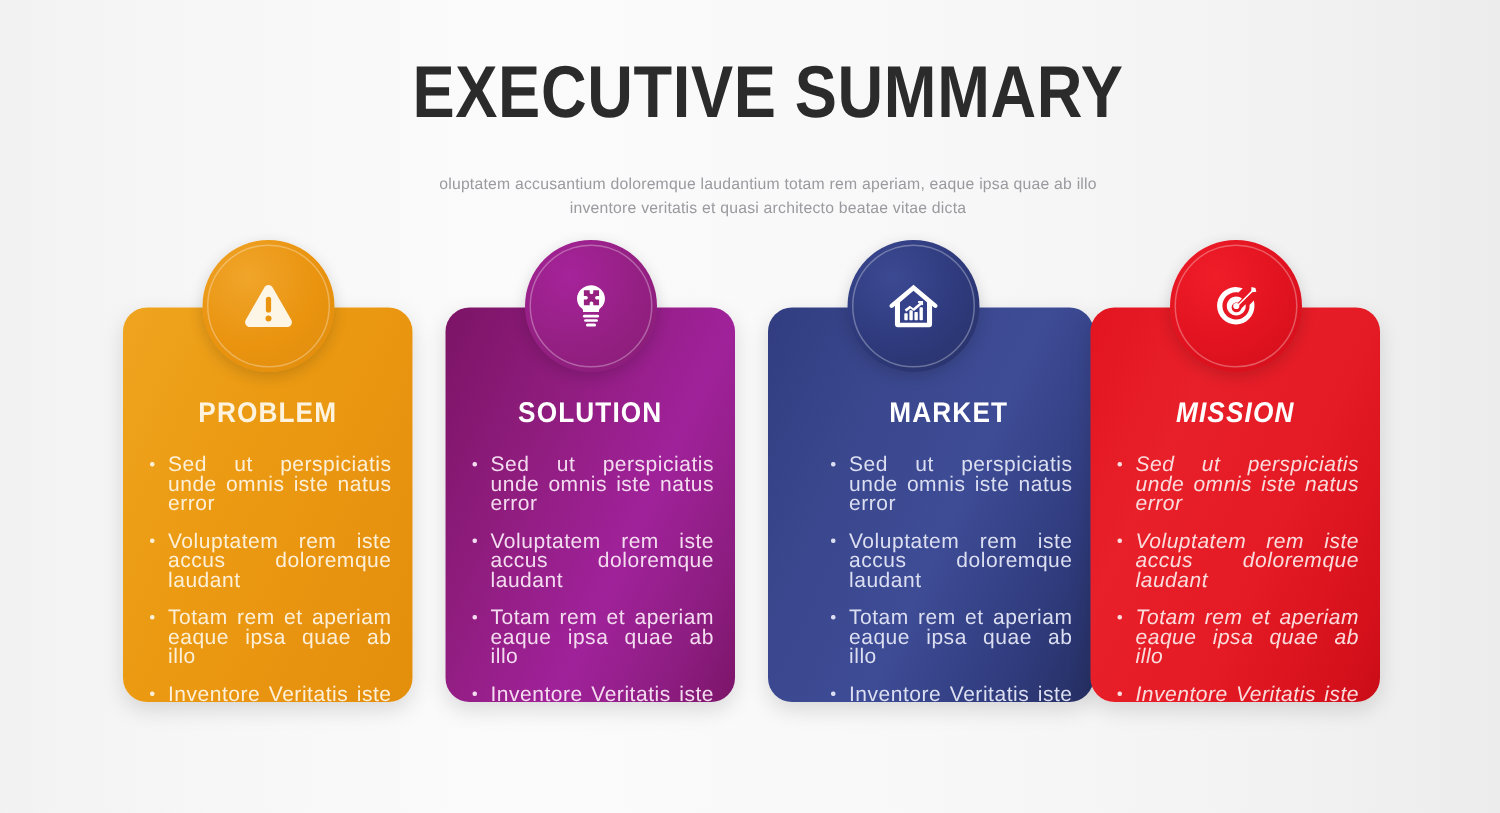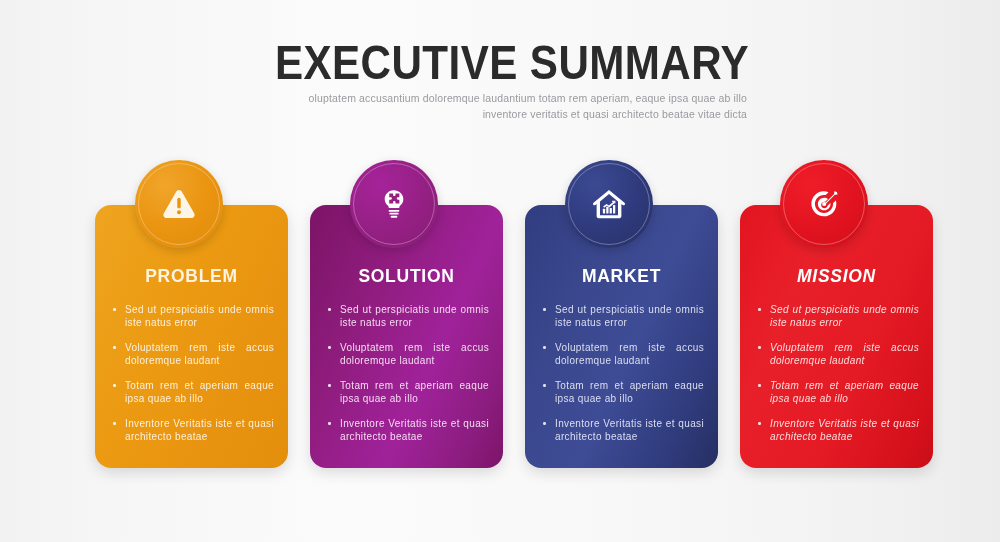--- a/index.html
+++ b/index.html
@@ -37,27 +37,26 @@
     line-height: 52px;
     font-weight: bold;
     letter-spacing: 0.5px;
     color: #2b2b2b;
     transform: scaleX(0.86);
     transform-origin: center;
     margin: 0;
     white-space: nowrap;
   }
   .subtitle {
-    margin: 2px auto 0 auto;
+    margin: 27px auto 0 auto;
     width: 470px;
     font-size: 10.5px;
     line-height: 16px;
     color: #9a9a9f;
     letter-spacing: 0.15px;
-    text-align: right;
   }
 
   
   .cards {
     position: absolute;
     left: 0;
     top: 160px;
     width: 1000px;
     height: 330px;
   }
@@ -100,21 +99,21 @@
     width: 40px;
     height: 40px;
     position: relative;
     z-index: 2;
     display: block;
   }
 
   
   .panel {
     position: absolute;
-    left: 13px;
+    left: 0;
     top: 45px;
     width: 193px;
     height: 263px;
     border-radius: 16px;
     z-index: 2;
     box-shadow: 0 5px 14px rgba(0,0,0,0.13);
     overflow: hidden;
   }
 
   .panel-inner {
@@ -137,21 +136,21 @@
 
   .bullets {
     list-style: none;
     margin: 16px 0 0 0;
     padding: 0;
   }
   .bullets li {
     position: relative;
     padding-left: 16px;
     margin-bottom: 12px;
-    font-size: 10px;
+    font-size: 14px;
     line-height: 13px;
     letter-spacing: 0.35px;
     text-align: justify;
   }
   .bullets li:last-child { margin-bottom: 0; }
   .bullets li .dot {
     position: absolute;
     left: 4px;
     top: 5px;
     width: 2.6px;
@@ -168,21 +167,21 @@
 
   
   .t-solution .badge { background: radial-gradient(circle at 34% 28%, #a6239a 0%, #952084 52%, #861c74 100%); }
   .t-solution .panel { background: linear-gradient(115deg, #7c1466 0%, #8e1c7c 30%, #a0229a 62%, #8c1d80 85%, #7c1468 100%); }
   .t-solution .card-title { color: #ffffff; }
   .t-solution .bullets li { color: #f4dcf0; }
   .t-solution .bullets li .dot { background: #f4dcf0; }
 
   
   .t-market .badge { background: radial-gradient(circle at 34% 28%, #3c4a93 0%, #2e3a7c 52%, #273166 100%); }
-  .t-market .panel { background: linear-gradient(115deg, #313d80 0%, #3a478d 28%, #3e4c96 55%, #2f3b7c 82%, #262f62 100%); }
+  .t-market .panel { background: linear-gradient(115deg, #313d80 0%, #3a478d 28%, #3e4c96 55%, #2f3b7c 82%, #262f62 100%); padding-left: 24px; }
   .t-market .card-title { color: #ffffff; }
   .t-market .bullets li { color: #dcdff1; }
   .t-market .bullets li .dot { background: #dcdff1; }
 
   
   .t-mission .badge { background: radial-gradient(circle at 34% 28%, #ef1d28 0%, #e21320 52%, #cf0e1a 100%); }
   .t-mission .panel { background: linear-gradient(115deg, #e2141f 0%, #e8202a 30%, #e41a24 62%, #d6111c 88%, #c90d18 100%); }
   .t-mission .card-title { color: #ffffff; }
   .t-mission .bullets li { color: #fbdcdd; }
   .t-mission .bullets li .dot { background: #fbdcdd; }

